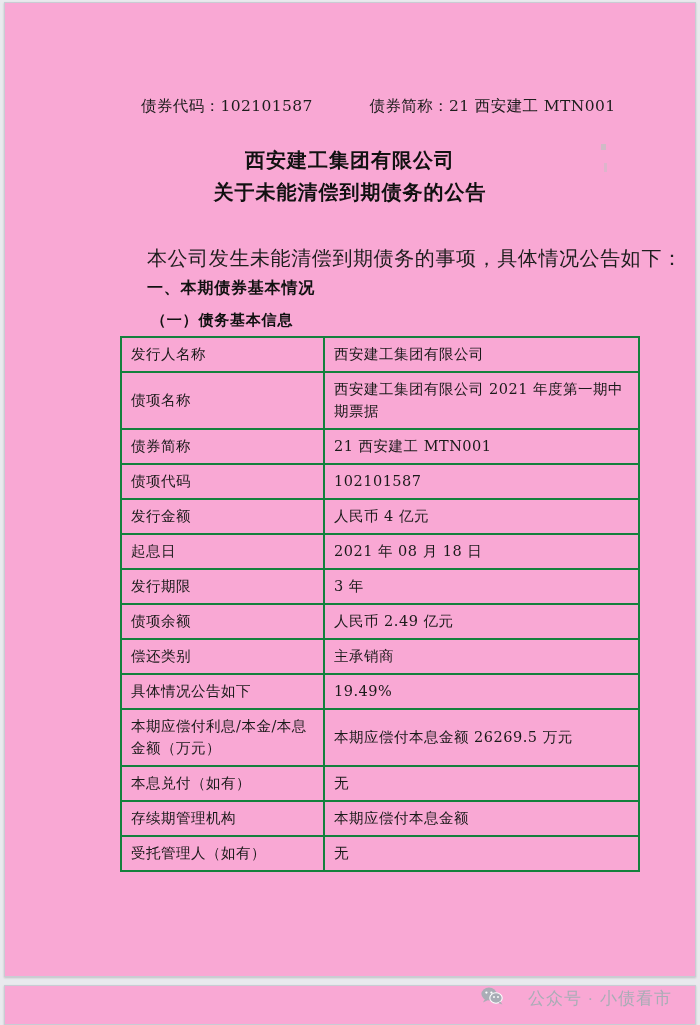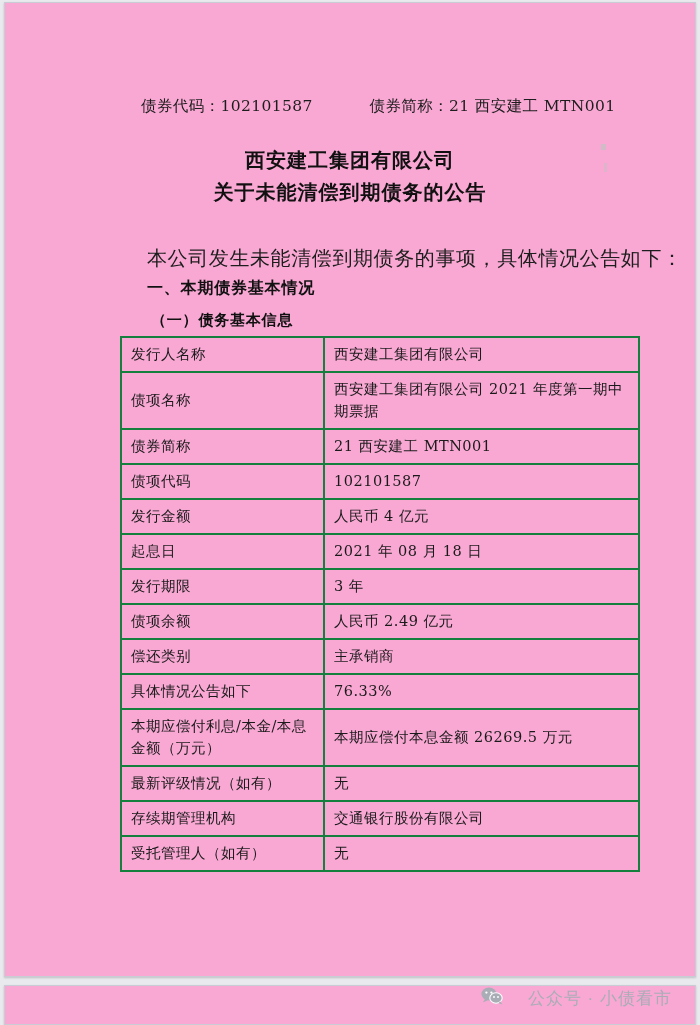--- a/index.html
+++ b/index.html
@@ -224,33 +224,33 @@
           <tr>
             <td class="k">债项余额</td>
             <td class="v">人民币 2.49 亿元</td>
           </tr>
           <tr>
             <td class="k">偿还类别</td>
             <td class="v">主承销商</td>
           </tr>
           <tr>
             <td class="k">具体情况公告如下</td>
-            <td class="v">76.33%</td>
+            <td class="v">19.49%</td>
           </tr>
           <tr>
             <td class="k cell-2line">本期应偿付利息/本金/本息金额（万元）</td>
             <td class="v">本期应偿付本息金额 26269.5 万元</td>
           </tr>
           <tr>
-            <td class="k">最新评级情况（如有）</td>
+            <td class="k">本息兑付（如有）</td>
             <td class="v">无</td>
           </tr>
           <tr>
             <td class="k">存续期管理机构</td>
-            <td class="v">交通银行股份有限公司</td>
+            <td class="v">本期应偿付本息金额</td>
           </tr>
           <tr>
             <td class="k">受托管理人（如有）</td>
             <td class="v">无</td>
           </tr>
         </tbody>
       </table>
 
     </div>
   </div>

